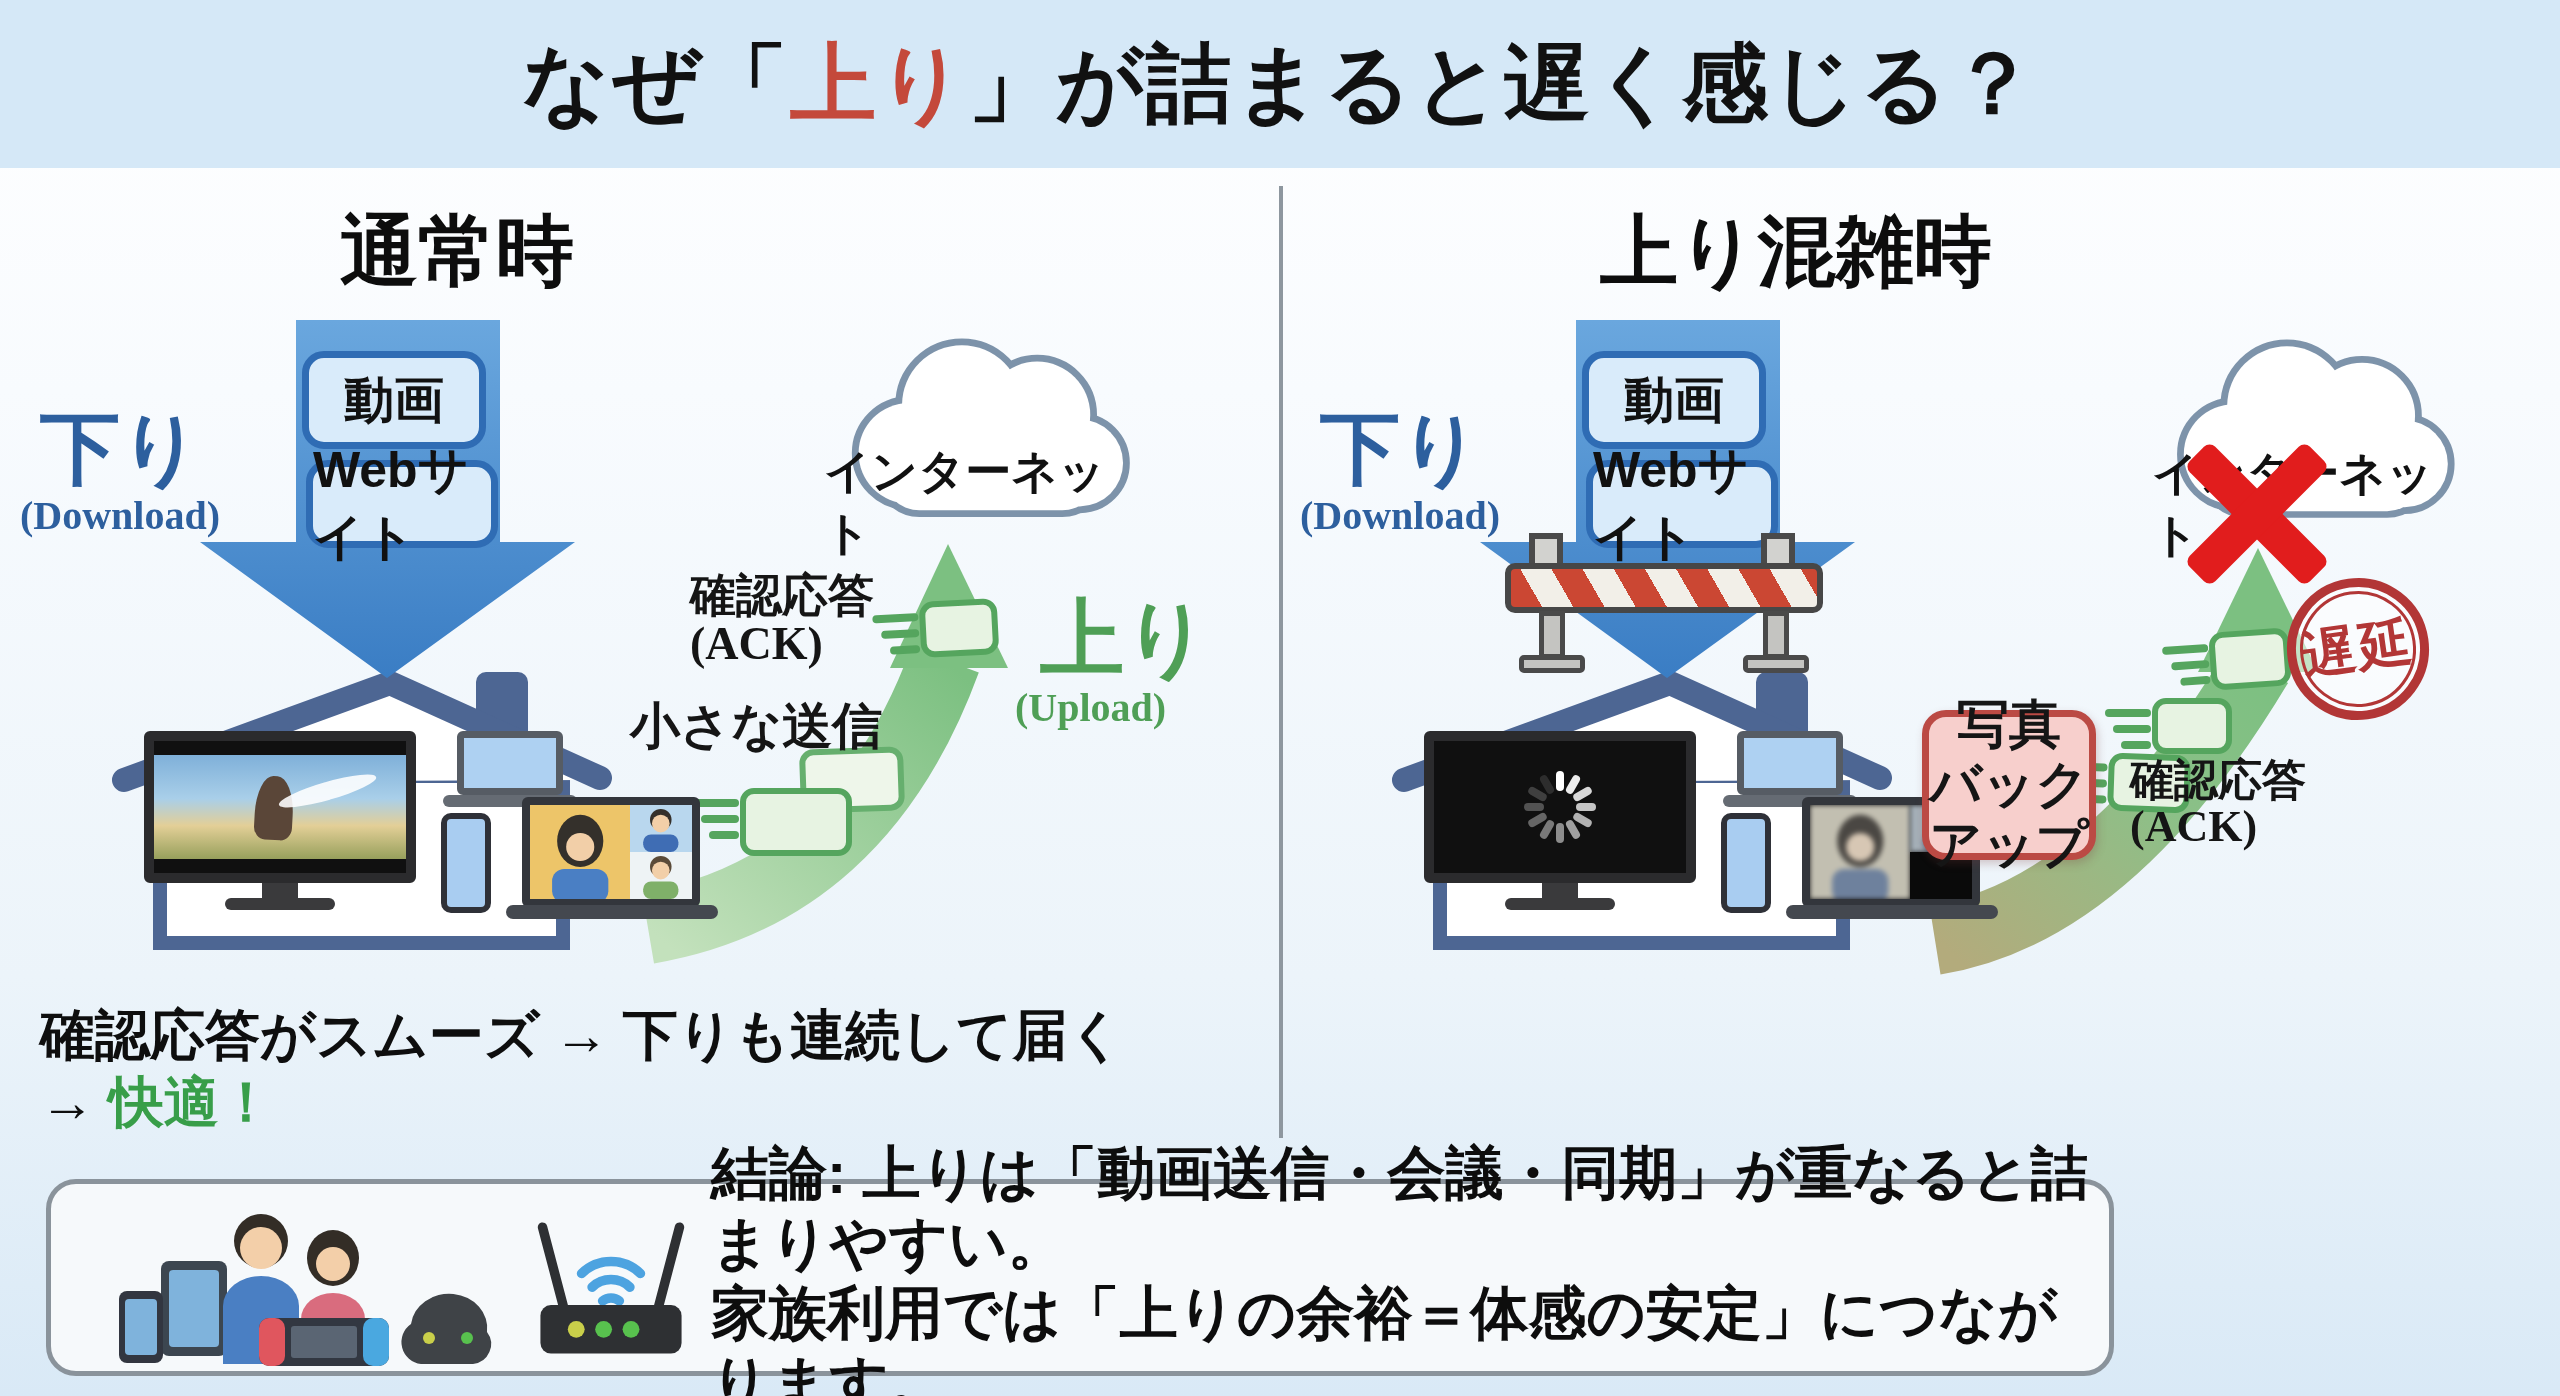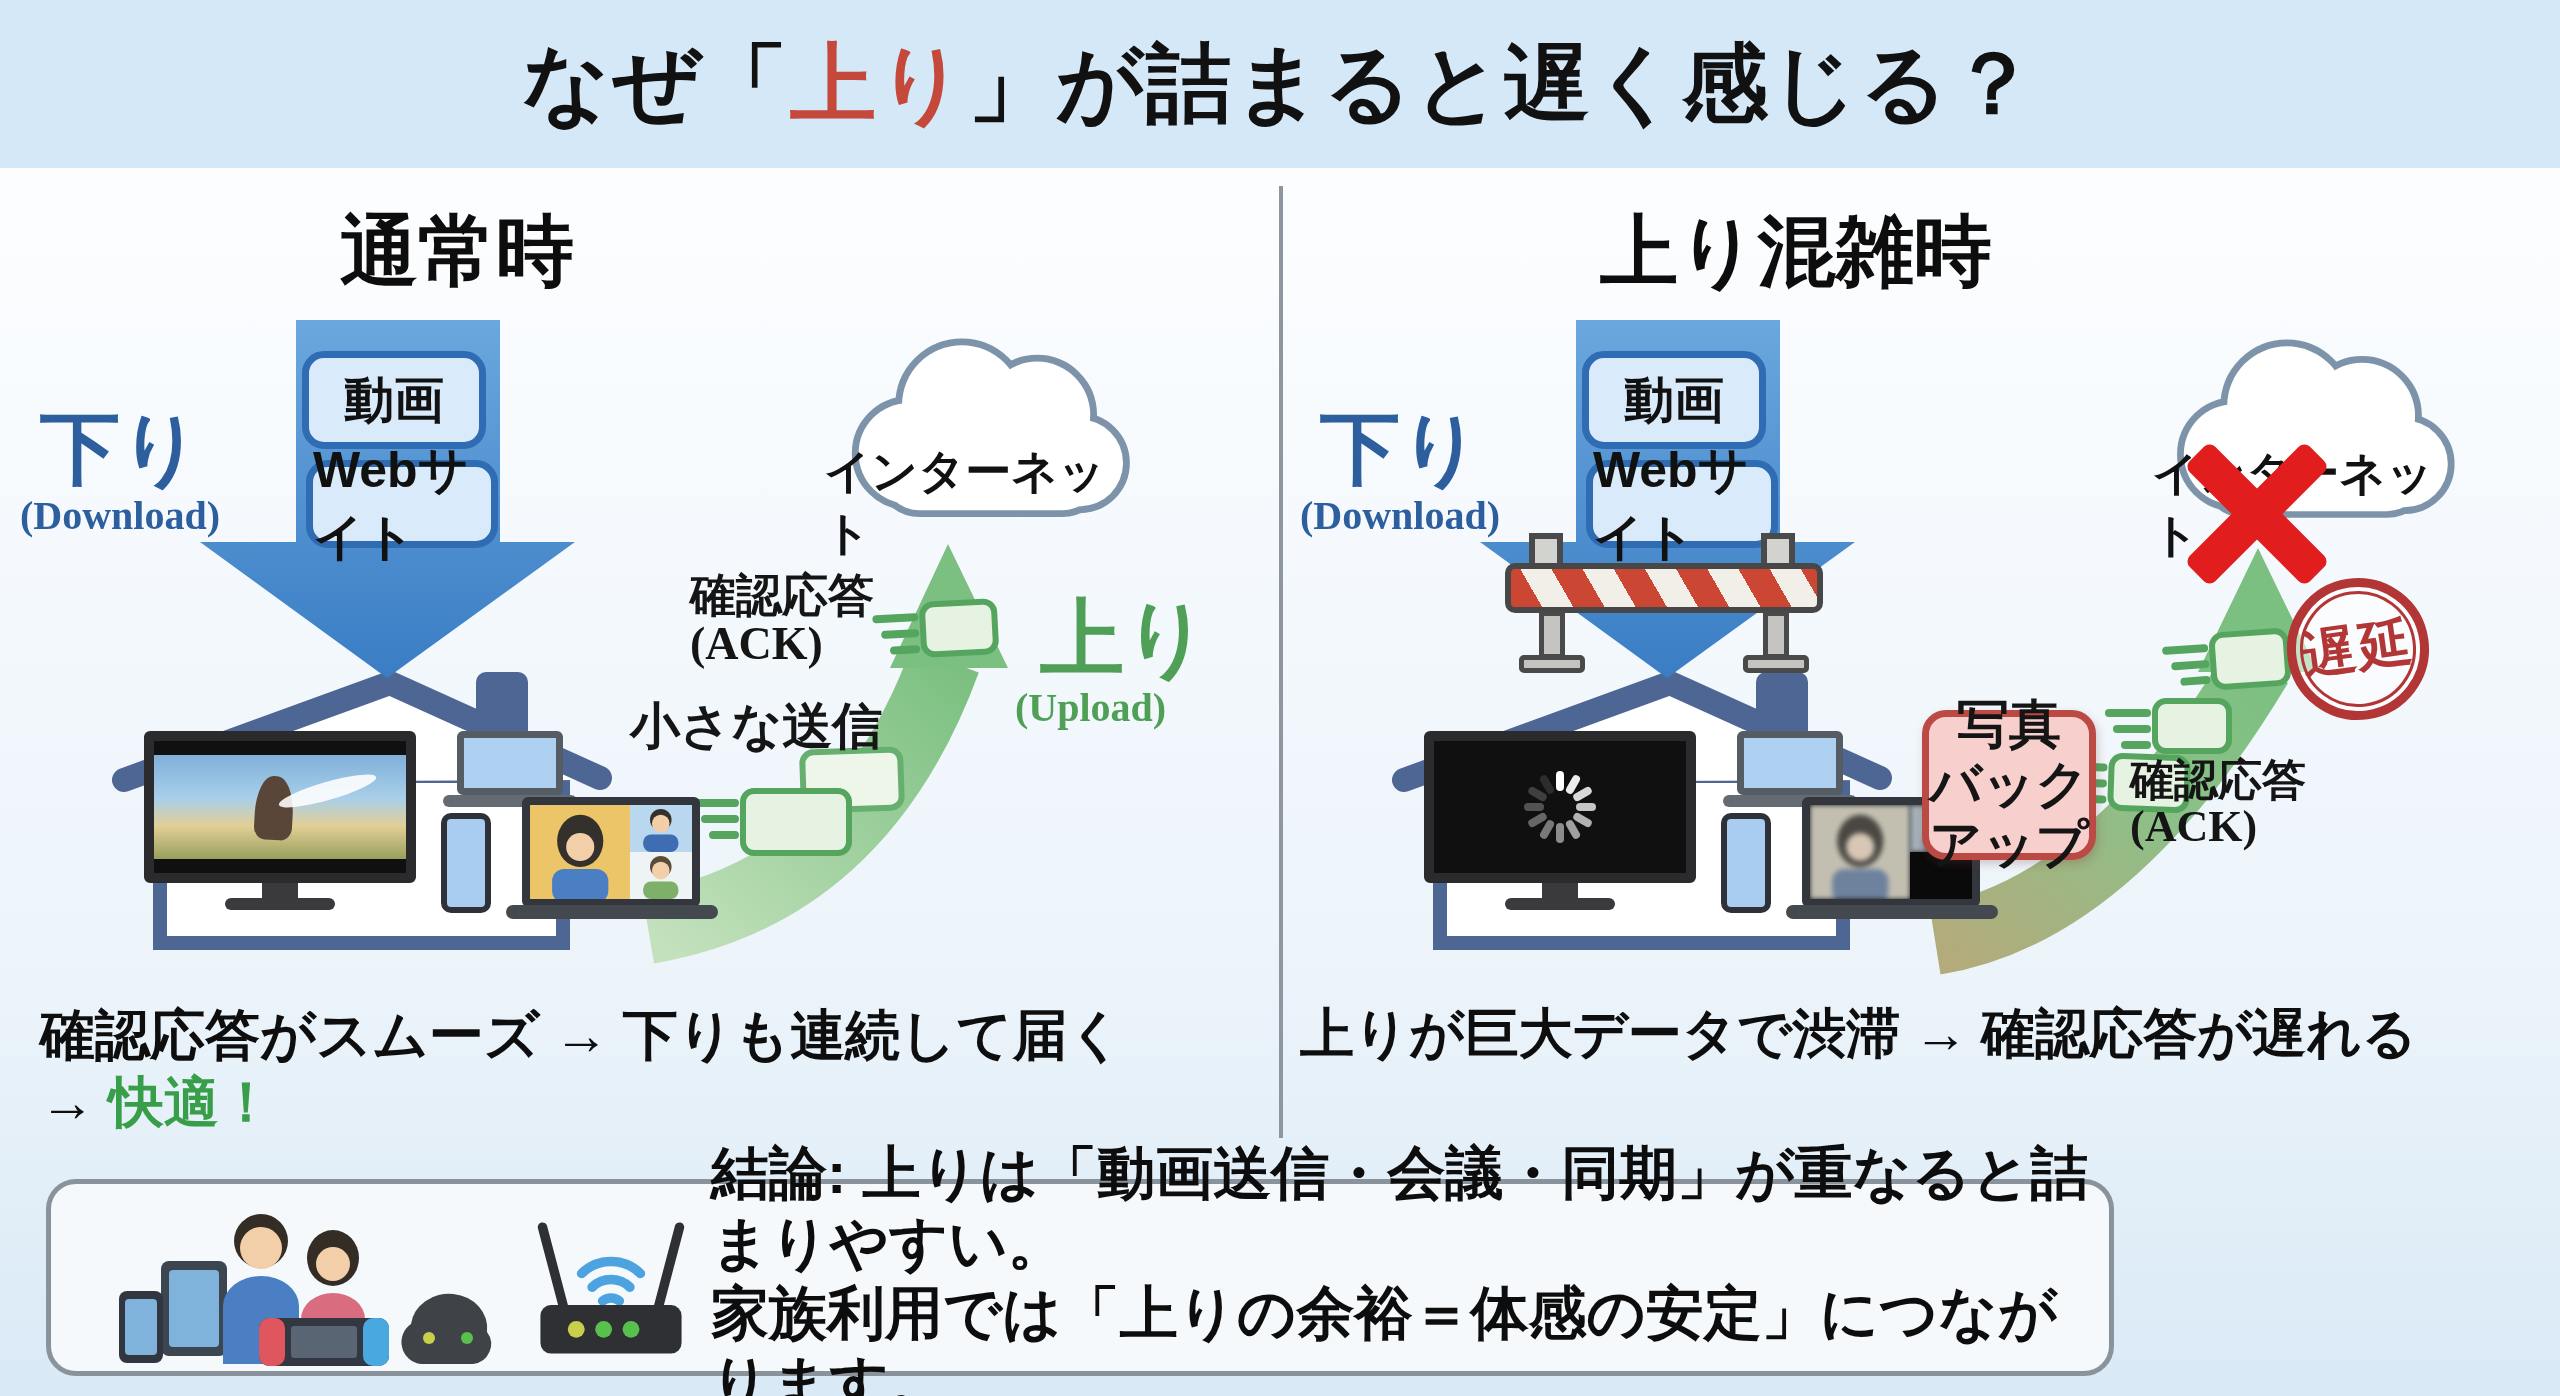--- a/index.html
+++ b/index.html
@@ -340,21 +340,20 @@
   </div>
   <div id="stamp" class="abs" style="left:2287px;top:578px;width:142px;height:142px;">
     <span class="s">遅延</span>
   </div>
 
   <div class="abs ctr caption" style="left:40px;top:1002px;width:1170px;">
     <div>確認応答がスムーズ → 下りも連続して届く</div>
     <div><span>→ </span><span class="cap-green">快適！</span></div>
   </div>
   <div class="abs ctr caption" style="left:1300px;top:1002px;width:1240px;font-size:54px;">
-    <div>上りが巨大データで渋滞 → 確認応答が遅れる</div>
   </div>
 
   <div id="conclusion" class="abs">
     <svg class="abs" style="left:60px;top:22px;" width="390" height="160" viewBox="0 0 390 160">
       <rect x="50" y="55" width="66" height="95" rx="8" fill="#3c4650"></rect>
         <rect x="58" y="64" width="50" height="77" rx="4" fill="#7fb3dc"></rect>
       <rect x="8" y="85" width="44" height="72" rx="8" fill="#323640"></rect>
         <rect x="14" y="93" width="32" height="56" rx="4" fill="#7fb3dc"></rect>
       <circle cx="150" cy="35" r="27" fill="#332d26"></circle>
         <circle cx="150" cy="42" r="21" fill="#f3cfa9"></circle>

